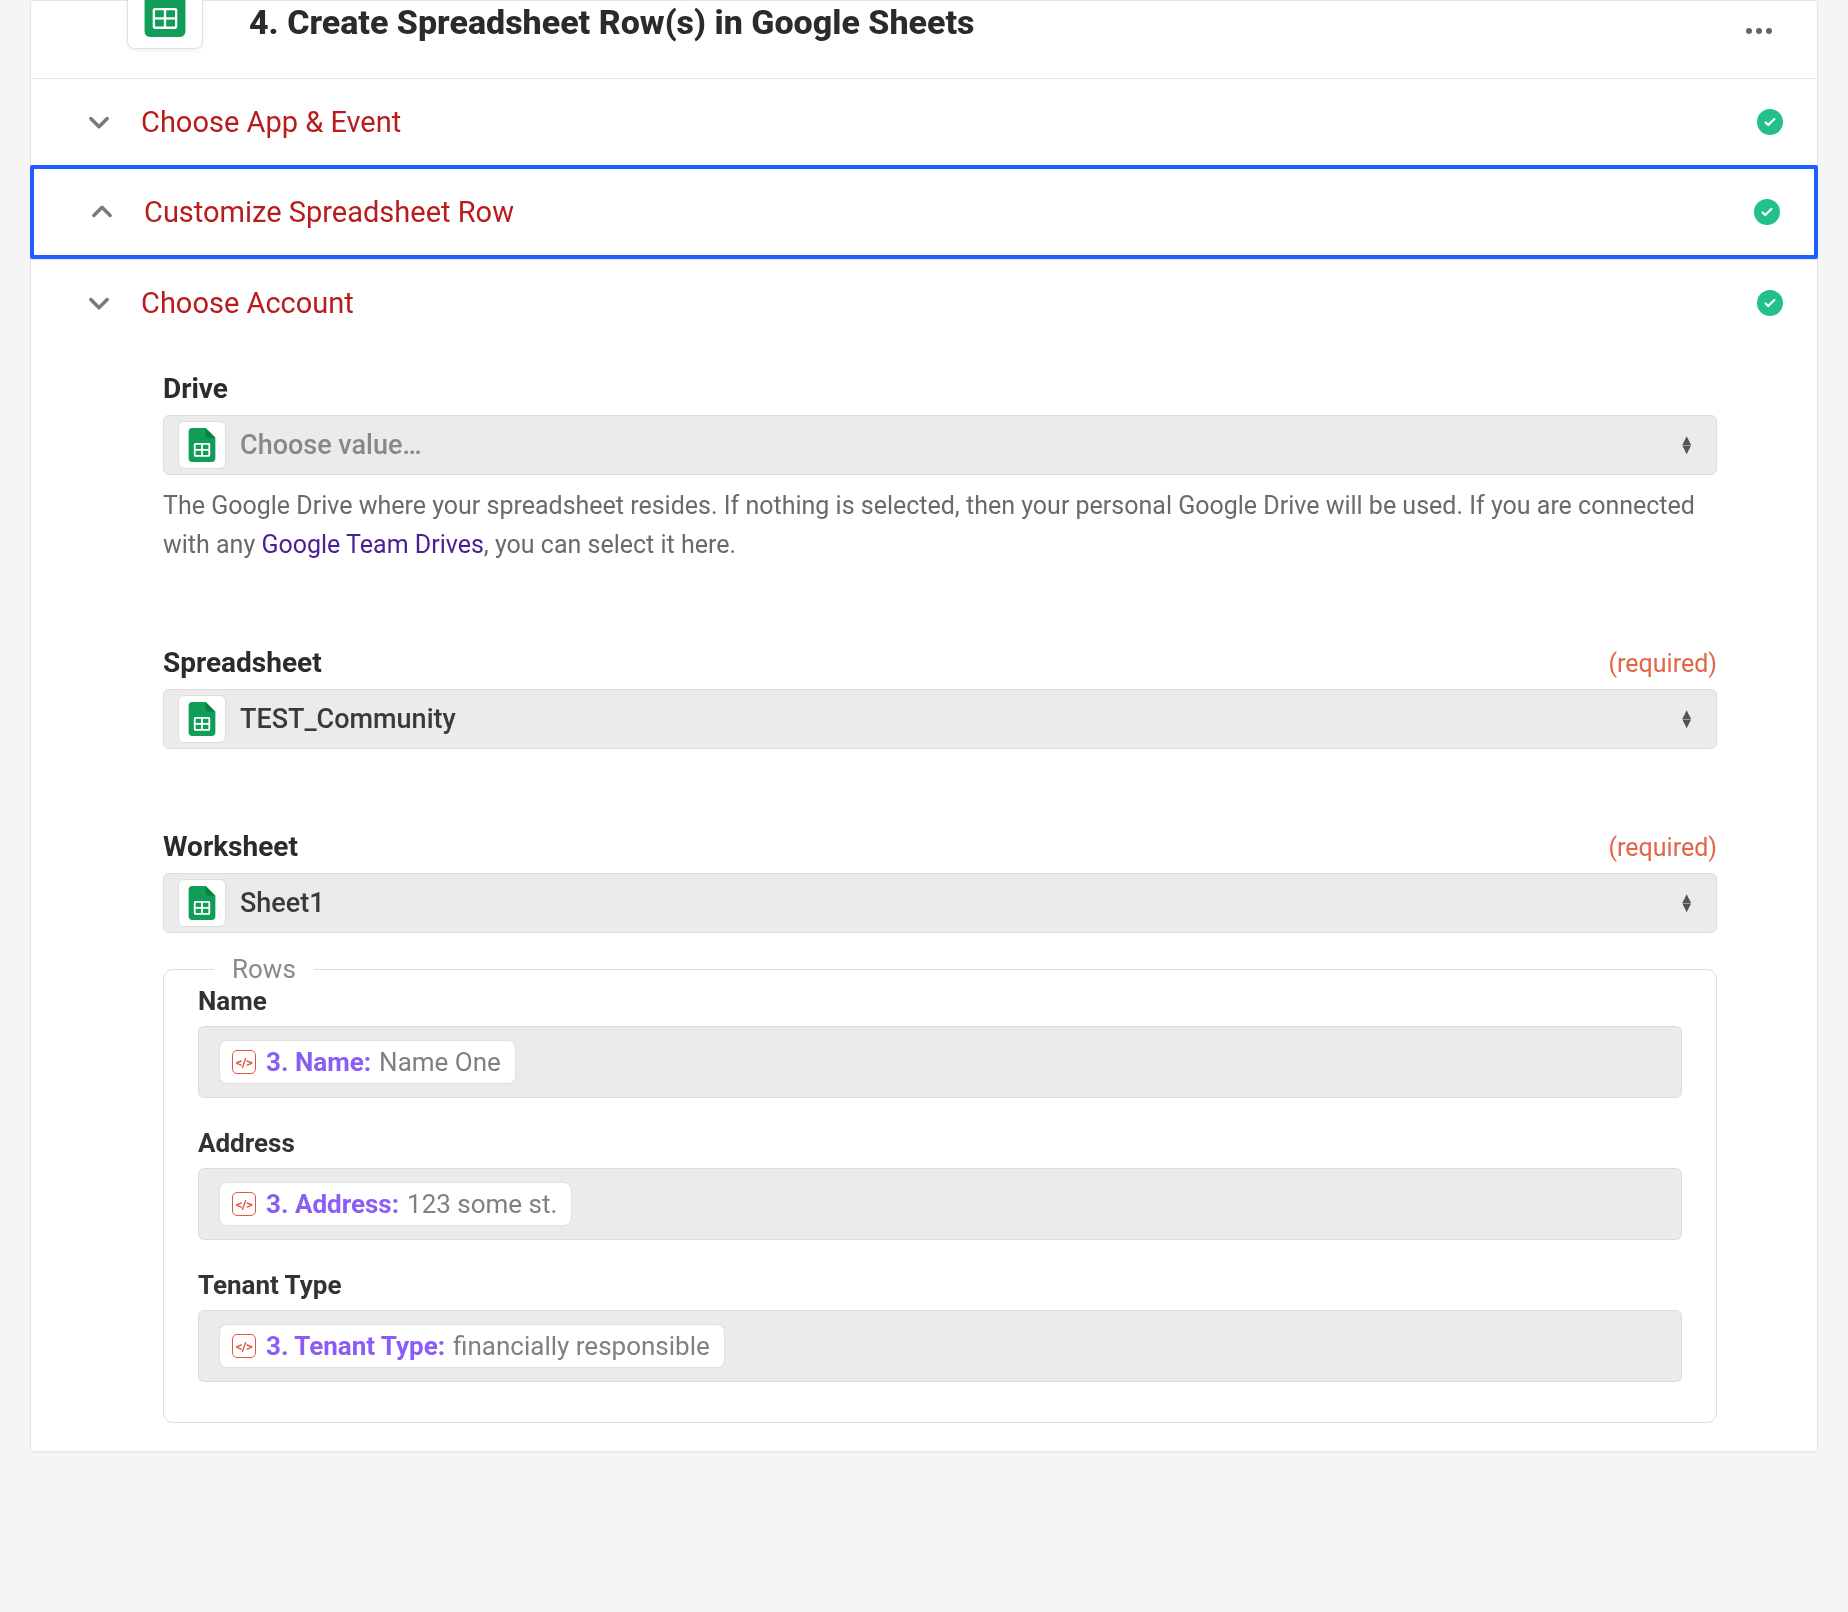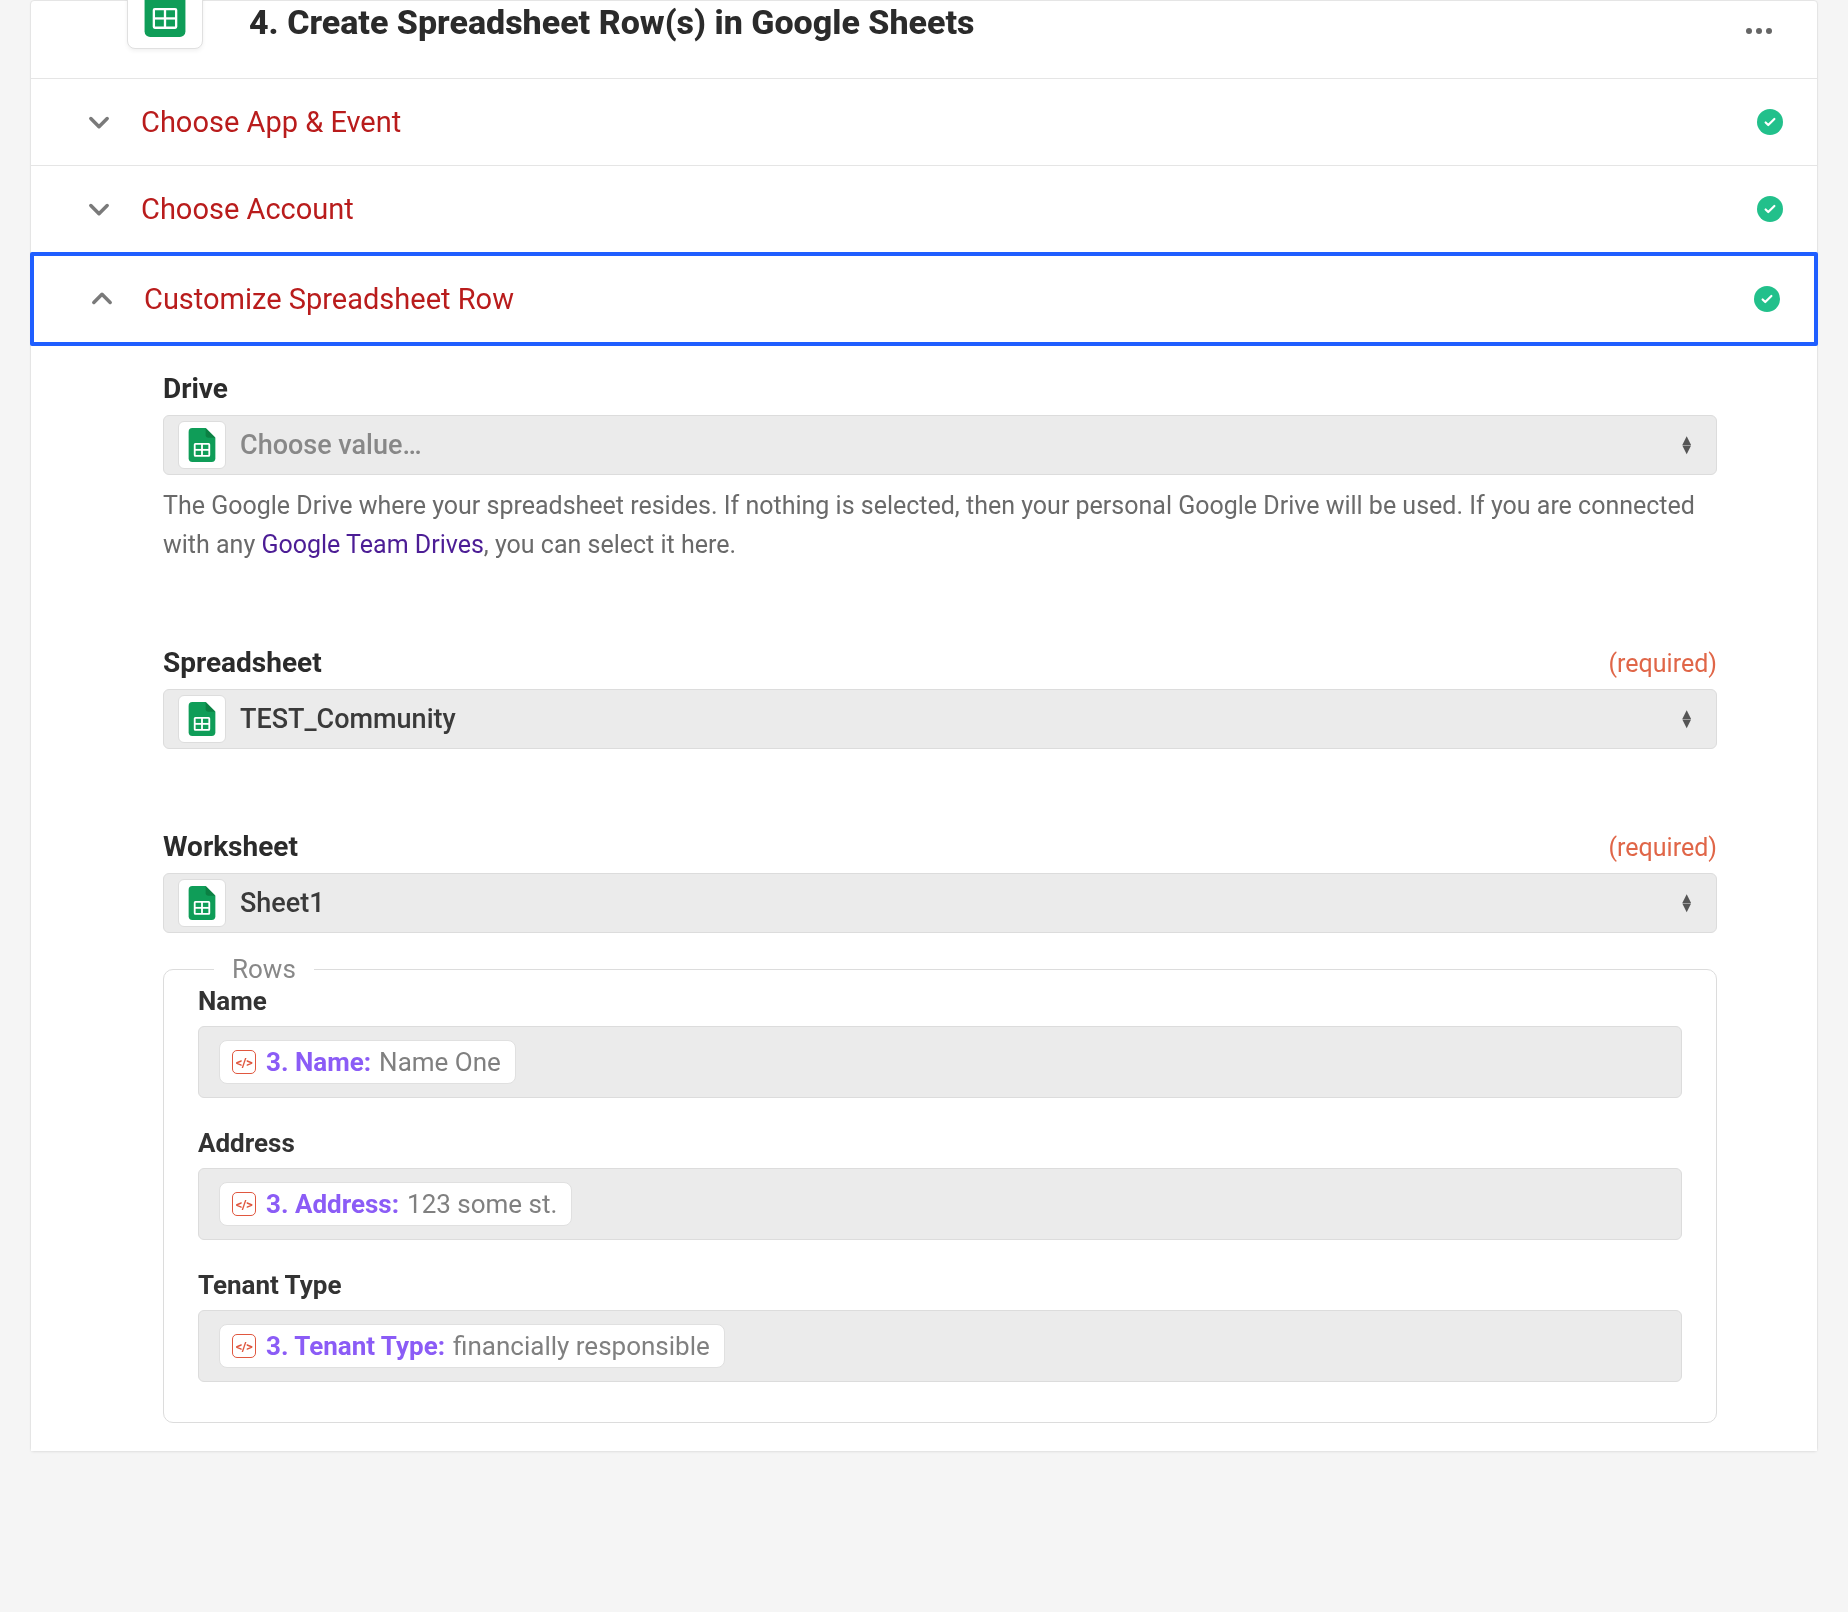--- a/index.html
+++ b/index.html
@@ -267,41 +267,41 @@
           </svg>
       </span>
       <span class="section-title">Choose App &amp; Event</span>
       <span class="check-badge">
         <svg viewBox="0 0 16 16">
             <path fill="none" stroke="#fff" stroke-width="2.5" stroke-linecap="round" stroke-linejoin="round" d="M3 8.5l3 3L13 4.5"></path>
           </svg>
       </span>
     </div>
 
+    <div class="section-row active">
+      <span class="chevron">
+        <svg viewBox="0 0 24 24" width="28" height="28">
+            <path fill="none" stroke="#7a7a7a" stroke-width="3" stroke-linecap="round" stroke-linejoin="round" d="M5 15l7-7 7 7"></path>
+          </svg>
+      </span>
+      <span class="section-title">Customize Spreadsheet Row</span>
+      <span class="check-badge">
+        <svg viewBox="0 0 16 16">
+            <path fill="none" stroke="#fff" stroke-width="2.5" stroke-linecap="round" stroke-linejoin="round" d="M3 8.5l3 3L13 4.5"></path>
+          </svg>
+      </span>
+    </div>
+
     <div class="section-row">
       <span class="chevron">
         <svg viewBox="0 0 24 24" width="28" height="28">
             <path fill="none" stroke="#7a7a7a" stroke-width="3" stroke-linecap="round" stroke-linejoin="round" d="M5 9l7 7 7-7"></path>
           </svg>
       </span>
       <span class="section-title">Choose Account</span>
-      <span class="check-badge">
-        <svg viewBox="0 0 16 16">
-            <path fill="none" stroke="#fff" stroke-width="2.5" stroke-linecap="round" stroke-linejoin="round" d="M3 8.5l3 3L13 4.5"></path>
-          </svg>
-      </span>
-    </div>
-
-    <div class="section-row active">
-      <span class="chevron">
-        <svg viewBox="0 0 24 24" width="28" height="28">
-            <path fill="none" stroke="#7a7a7a" stroke-width="3" stroke-linecap="round" stroke-linejoin="round" d="M5 15l7-7 7 7"></path>
-          </svg>
-      </span>
-      <span class="section-title">Customize Spreadsheet Row</span>
       <span class="check-badge">
         <svg viewBox="0 0 16 16">
             <path fill="none" stroke="#fff" stroke-width="2.5" stroke-linecap="round" stroke-linejoin="round" d="M3 8.5l3 3L13 4.5"></path>
           </svg>
       </span>
     </div>
 
     <div class="panel-body">
 
       <div class="field">

